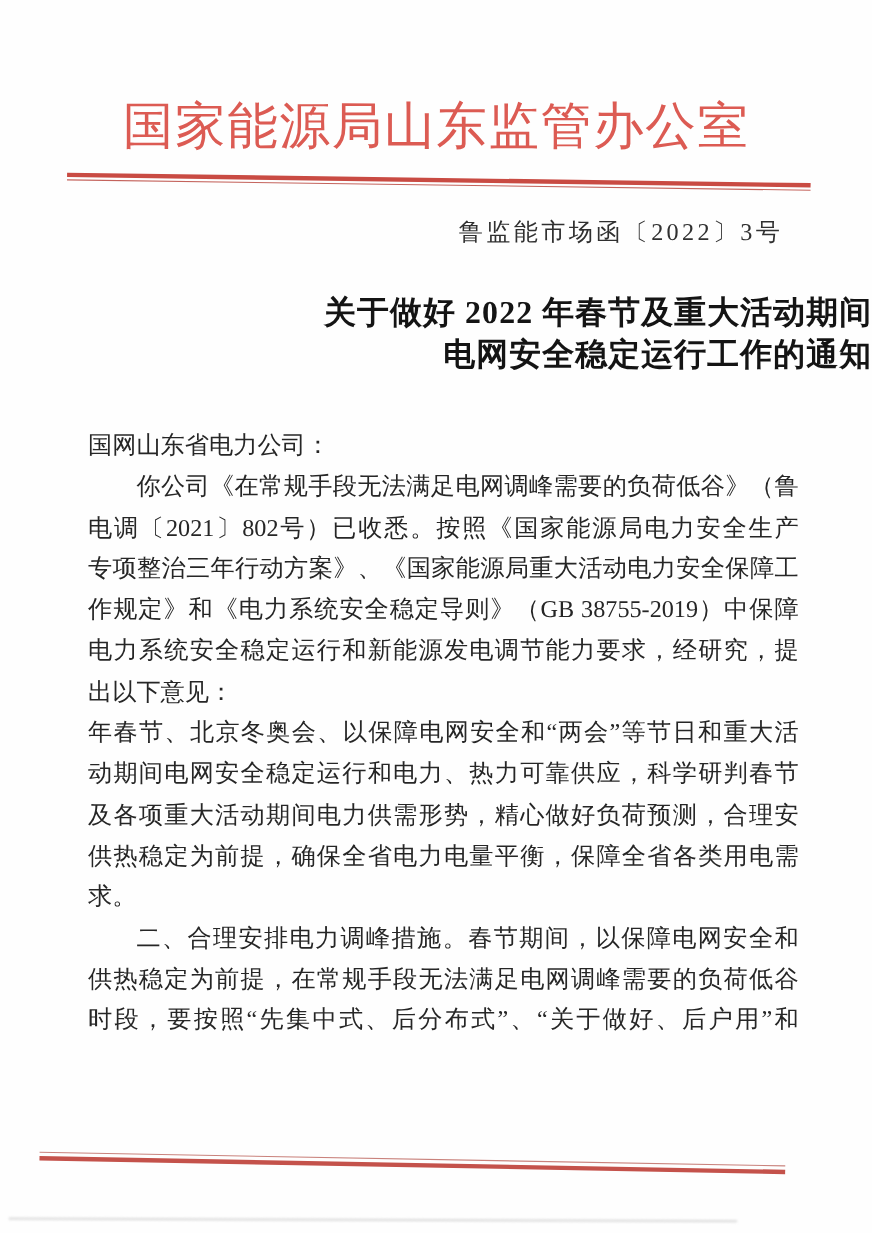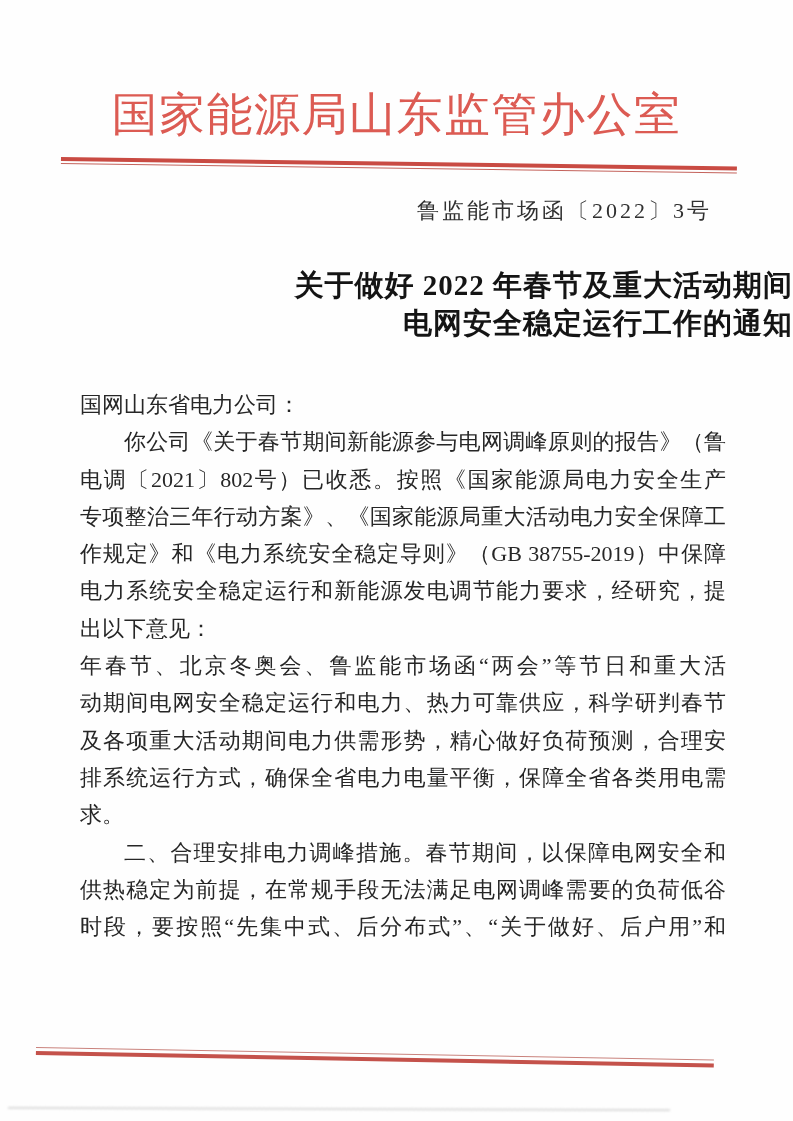--- a/index.html
+++ b/index.html
@@ -76,30 +76,30 @@
 
   <div class="doc-number">鲁监能市场函〔2022〕3号</div>
 
   <div class="doc-title">
     <div>关于做好 2022 年春节及重大活动期间</div>
     <div>电网安全稳定运行工作的通知</div>
   </div>
 
   <div class="doc-body">
       <div class="body-line no-fill">国网山东省电力公司：</div>
-      <div class="body-line indent">你公司《关于春节期间新能源参与电网调峰原则的报告》（鲁</div>
+      <div class="body-line indent">你公司《在常规手段无法满足电网调峰需要的负荷低谷》（鲁</div>
       <div class="body-line">电调〔2021〕802号）已收悉。按照《国家能源局电力安全生产</div>
       <div class="body-line">专项整治三年行动方案》、《国家能源局重大活动电力安全保障工</div>
       <div class="body-line">作规定》和《电力系统安全稳定导则》（GB 38755-2019）中保障</div>
       <div class="body-line">电力系统安全稳定运行和新能源发电调节能力要求，经研究，提</div>
       <div class="body-line no-fill">出以下意见：</div>
-      <div class="body-line">年春节、北京冬奥会、鲁监能市场函“两会”等节日和重大活</div>
+      <div class="body-line">年春节、北京冬奥会、以保障电网安全和“两会”等节日和重大活</div>
       <div class="body-line">动期间电网安全稳定运行和电力、热力可靠供应，科学研判春节</div>
       <div class="body-line">及各项重大活动期间电力供需形势，精心做好负荷预测，合理安</div>
-      <div class="body-line">排系统运行方式，确保全省电力电量平衡，保障全省各类用电需</div>
+      <div class="body-line">供热稳定为前提，确保全省电力电量平衡，保障全省各类用电需</div>
       <div class="body-line no-fill">求。</div>
       <div class="body-line indent">二、合理安排电力调峰措施。春节期间，以保障电网安全和</div>
       <div class="body-line">供热稳定为前提，在常规手段无法满足电网调峰需要的负荷低谷</div>
       <div class="body-line">时段，要按照“先集中式、后分布式”、“关于做好、后户用”和</div>
     </div>
 
   <div class="bottom-rule">
     <div class="rule-thin"></div>
     <div class="rule-thick"></div>
   </div>

